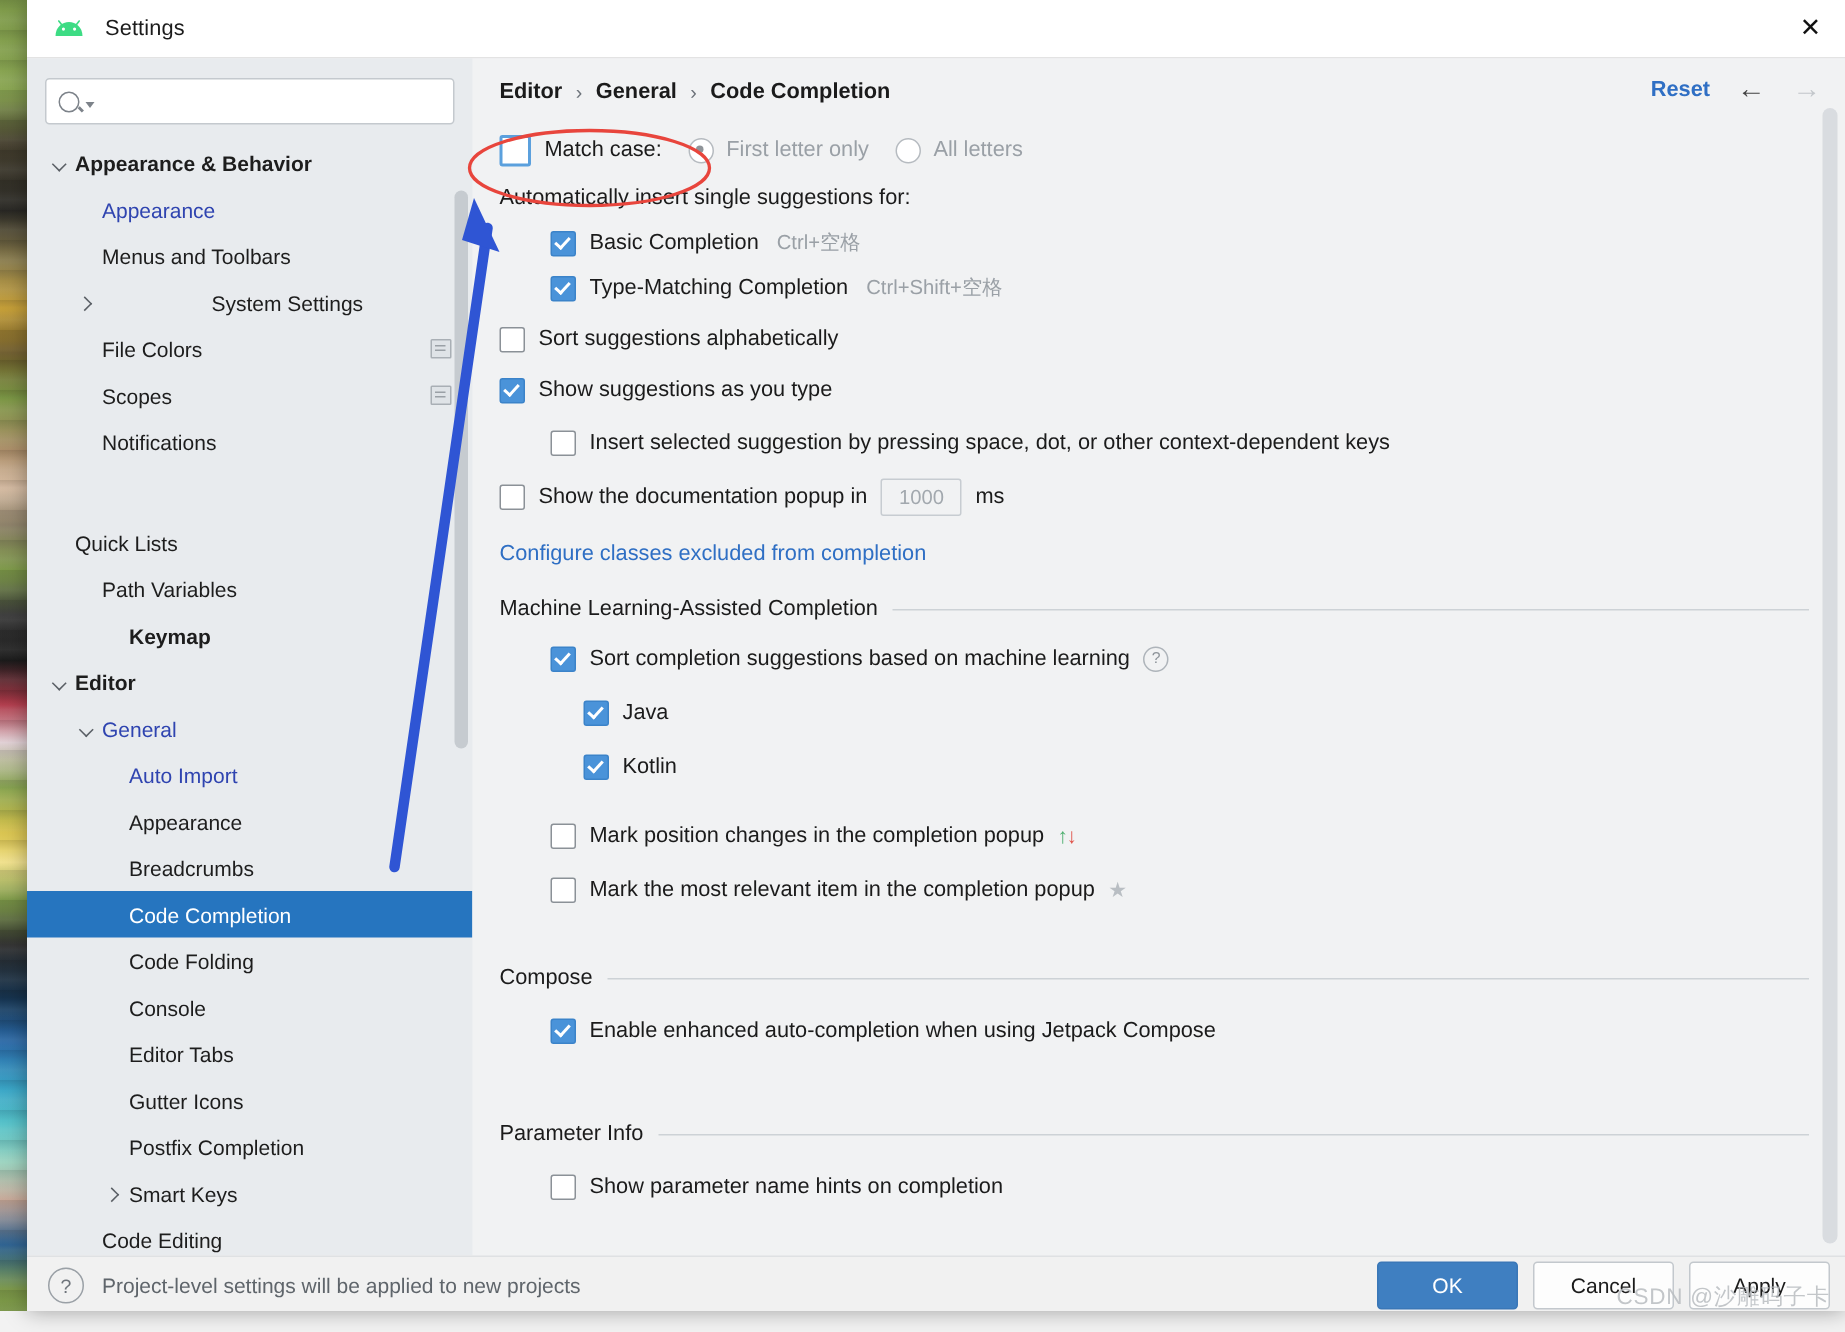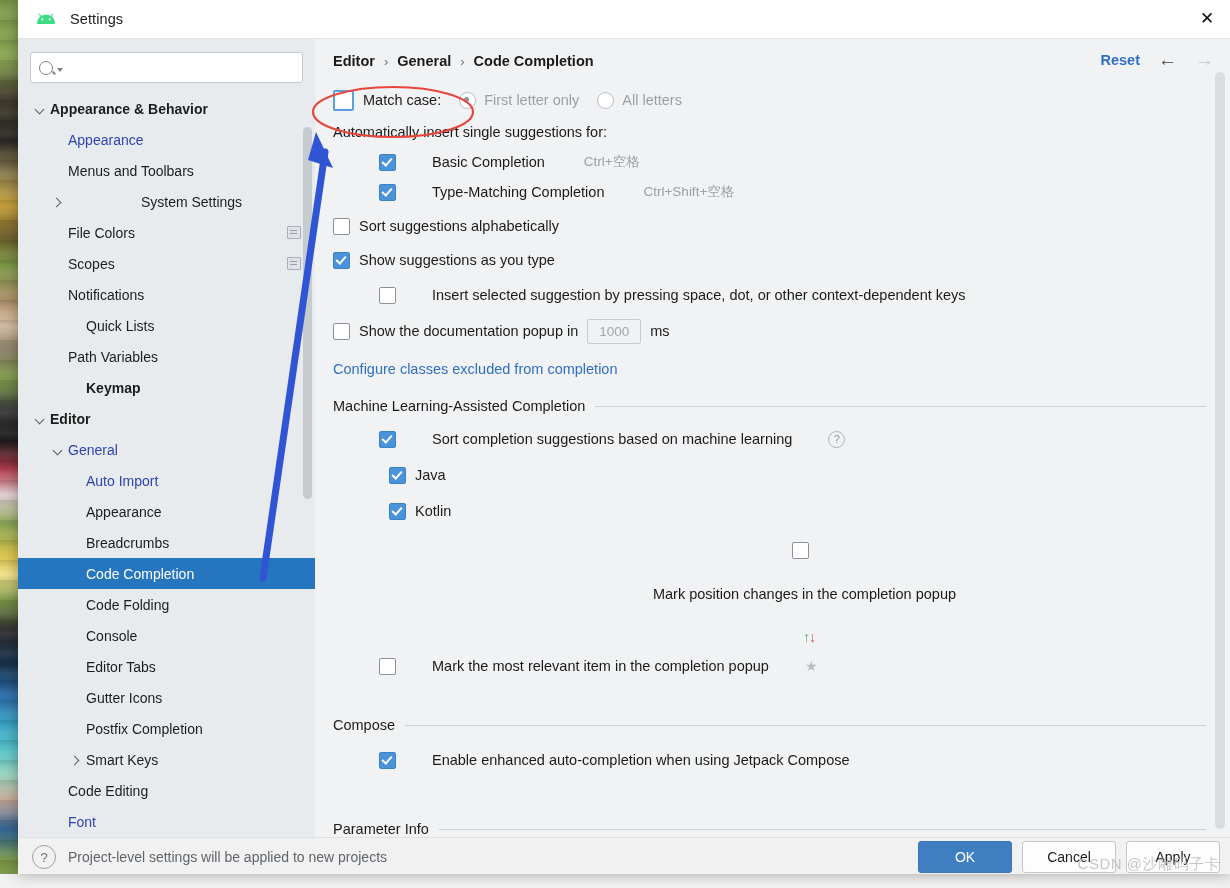--- a/index.html
+++ b/index.html
@@ -74,21 +74,21 @@
     font-weight:bold;color:#1b1b1b;}
   .crumbs .sep{margin:0 9px;color:#6d737a;font-weight:normal;font-size:13px;}
   .topright{position:absolute;right:16px;top:11px;display:flex;align-items:center;gap:18px;}
   .reset{color:#2f6fc4;font-size:14.5px;font-weight:bold;cursor:pointer;}
   .narr{font-size:19px;line-height:1;cursor:pointer;}
   .narr.on{color:#444;}
   .narr.off{color:#c3c7cb;}
 
   .content{padding:0 0 0 18px;font-size:14.5px;color:#1b1b1b;}
   .row{display:flex;align-items:center;min-height:30px;}
-  .ind1{margin-left:46px;gap:27px;}
+  .ind1{margin-left:34px;}
   .ind2{margin-left:56px;}
 
   .cb{width:15px;height:15px;border:1px solid #8b9197;background:#fff;border-radius:2px;
     flex:0 0 15px;margin-right:9px;position:relative;cursor:pointer;}
   .cb.on{background:#4a93d9;border-color:#3b83c9;}
   .cb.on:after{content:"";position:absolute;left:4px;top:1px;width:4px;height:8px;
     border-right:2px solid #fff;border-bottom:2px solid #fff;transform:rotate(42deg);}
   .cb.hl{border:2px solid #5ba0dd;width:17px;height:17px;flex:0 0 17px;background:#fff;}
 
   .rb{width:15px;height:15px;border:1.4px solid #b6bbc0;border-radius:50%;background:#fff;
@@ -187,21 +187,21 @@
           </div>
           <div class="titem" style="padding-left: 32px;">
             <span class="chev"></span>
             <span class="tlabel">Scopes</span>
             <span class="badge"></span>
           </div>
           <div class="titem" style="padding-left: 32px;">
             <span class="chev"></span>
             <span class="tlabel">Notifications</span>
           </div>
-          <div class="titem" style="padding-left: 50px;">
+          <div class="titem" style="padding-left: 14px; margin-top: 36px;">
             <span class="chev"></span>
             <span class="tlabel">Quick Lists</span>
           </div>
           <div class="titem" style="padding-left: 32px;">
             <span class="chev"></span>
             <span class="tlabel">Path Variables</span>
           </div>
           <div class="titem" style="padding-left: 14px; margin-left: 36px;">
             <span class="chev"></span>
             <span class="tlabel bold">Keymap</span>
@@ -351,21 +351,21 @@
         <div class="row ind2" style="margin-top:6px;">
           <span class="cb on"></span>
           <span>Java</span>
         </div>
 
         <div class="row ind2" style="margin-top:6px;">
           <span class="cb on"></span>
           <span>Kotlin</span>
         </div>
 
-        <div class="row ind1" style="margin-top:16px;flex-direction:column;">
+        <div class="row ind1" style="margin-top:16px;">
           <span class="cb"></span>
           <span>Mark position changes in the completion popup</span>
           <span class="arrows">
             <span style="color:#4caf6e;">↑</span><span style="color:#e0544a;">↓</span>
           </span>
         </div>
 
         <div class="row ind1" style="margin-top:6px;">
           <span class="cb"></span>
           <span>Mark the most relevant item in the completion popup</span>

